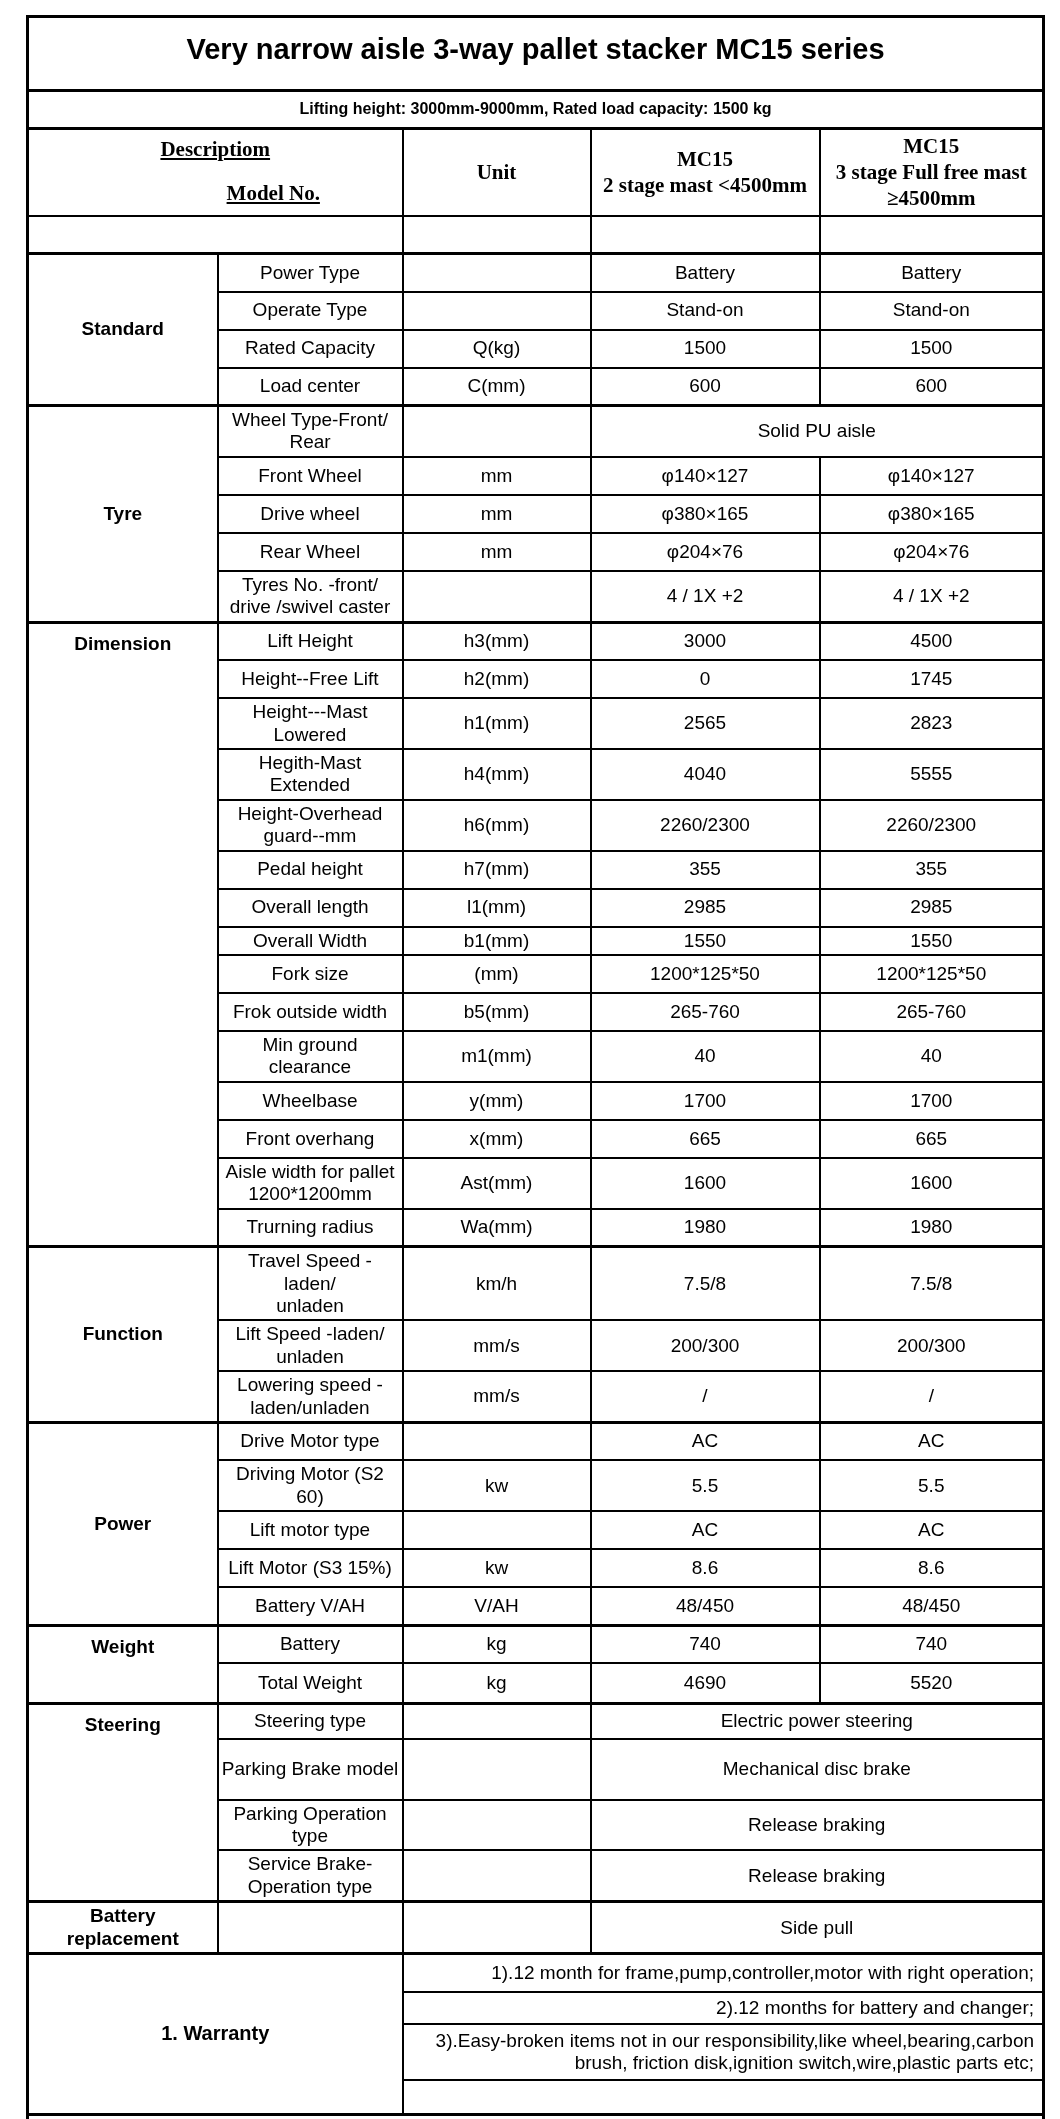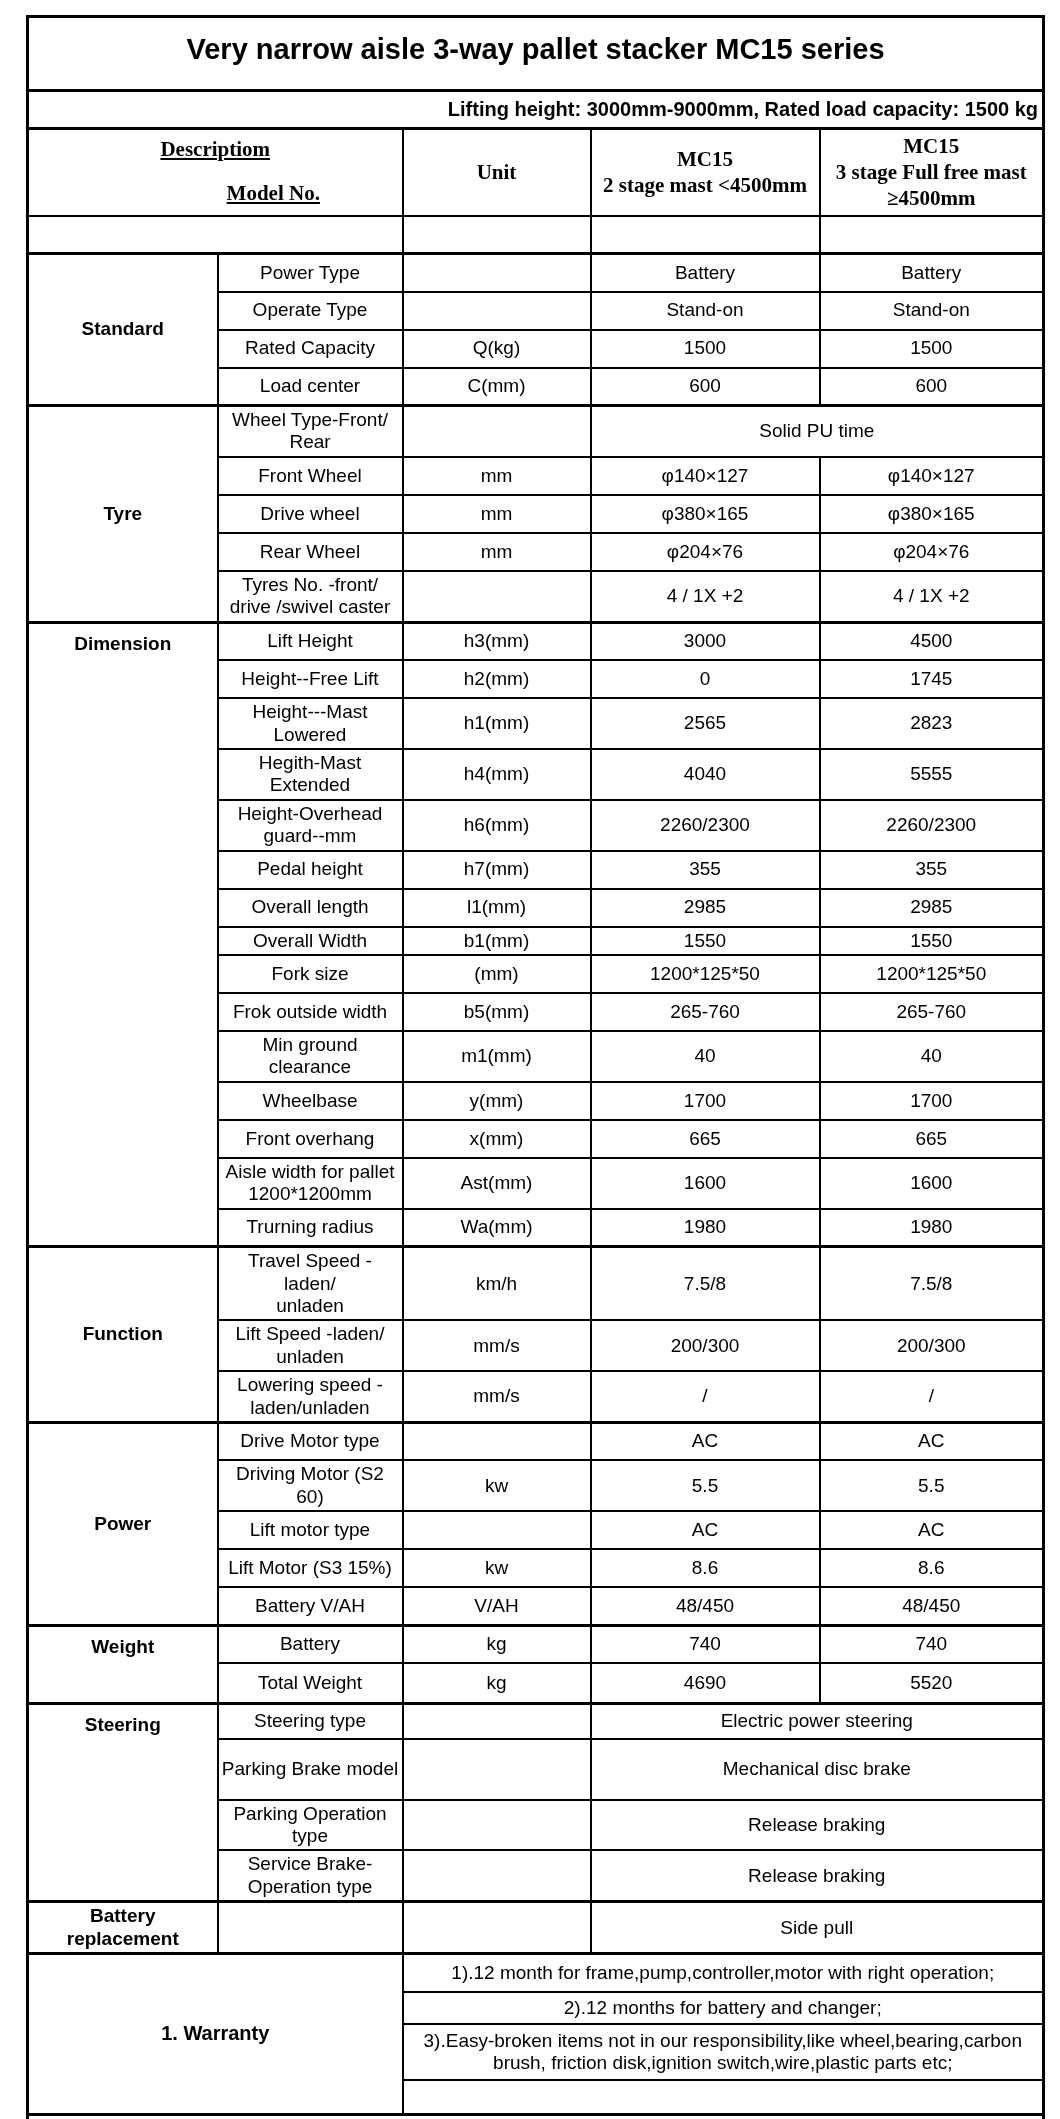--- a/index.html
+++ b/index.html
@@ -3,28 +3,28 @@
 <meta charset="utf-8">
 <style>
   html,body { margin:0; padding:0; background:#ffffff; }
   body { width:1060px; font-family:"Liberation Sans", sans-serif; color:#000; }
   .sheet { padding:15px 18px 20px 26px; }
   table.spec { border-collapse:collapse; table-layout:fixed; width:1016px; border:3px solid #000; }
   td { border:2px solid #000; text-align:center; vertical-align:middle;
        font-size:19px; line-height:1.18; padding:2px 4px; overflow:hidden; }
   .pl { white-space:pre-line; }
   .title-cell { font-size:29px; font-weight:bold; vertical-align:top; padding-top:14px; }
-  .subtitle-cell { font-weight:bold; font-size:20px;text-align:right; }
+  .subtitle-cell { font-weight:bold; font-size:16px; }
   .serif { font-family:"Liberation Serif", serif; font-weight:bold; font-size:21px; line-height:1.25; }
   .desc-cell { vertical-align:top; padding:6px 0 8px 0;text-decoration:underline; }
   .desc-cell .line1 { display:block; }
   .desc-cell .line2 { display:block; margin-top:18px; padding-left:116px; }
   .sec-label { font-weight:bold; }
   .vtop { vertical-align:top; padding-top:9px; }
-  .warranty-item { text-align:center; padding:4px 8px; }
+  .warranty-item { text-align:right; padding:4px 8px; }
   tr.note > td { border-top:1px solid #444; border-bottom:1px solid #444;
                  text-align:left; font-size:20px; padding:9px 8px; }
   tr.secrow > td { border-top:3px solid #000; }
   .b { font-weight:bold; }
 </style>
 </head>
 <body>
 
 <div class="sheet">
 <table class="spec">
@@ -93,21 +93,21 @@
     <td>C(mm)</td>
     <td>600</td>
     <td>600</td>
   </tr>
 
   <tr class="secrow" style="height:48px">
     <td class="sec-label" rowspan="5">Tyre</td>
     <td class="pl">Wheel Type-Front/
 Rear</td>
     <td></td>
-    <td colspan="2">Solid PU time</td>
+    <td colspan="2">Solid PU aisle</td>
   </tr>
   <tr style="height:38px">
     <td class="pl">Front Wheel</td>
     <td>mm</td>
     <td>φ140×127</td>
     <td>φ140×127</td>
   </tr>
   <tr style="height:38px">
     <td class="pl">Drive wheel</td>
     <td>mm</td>

